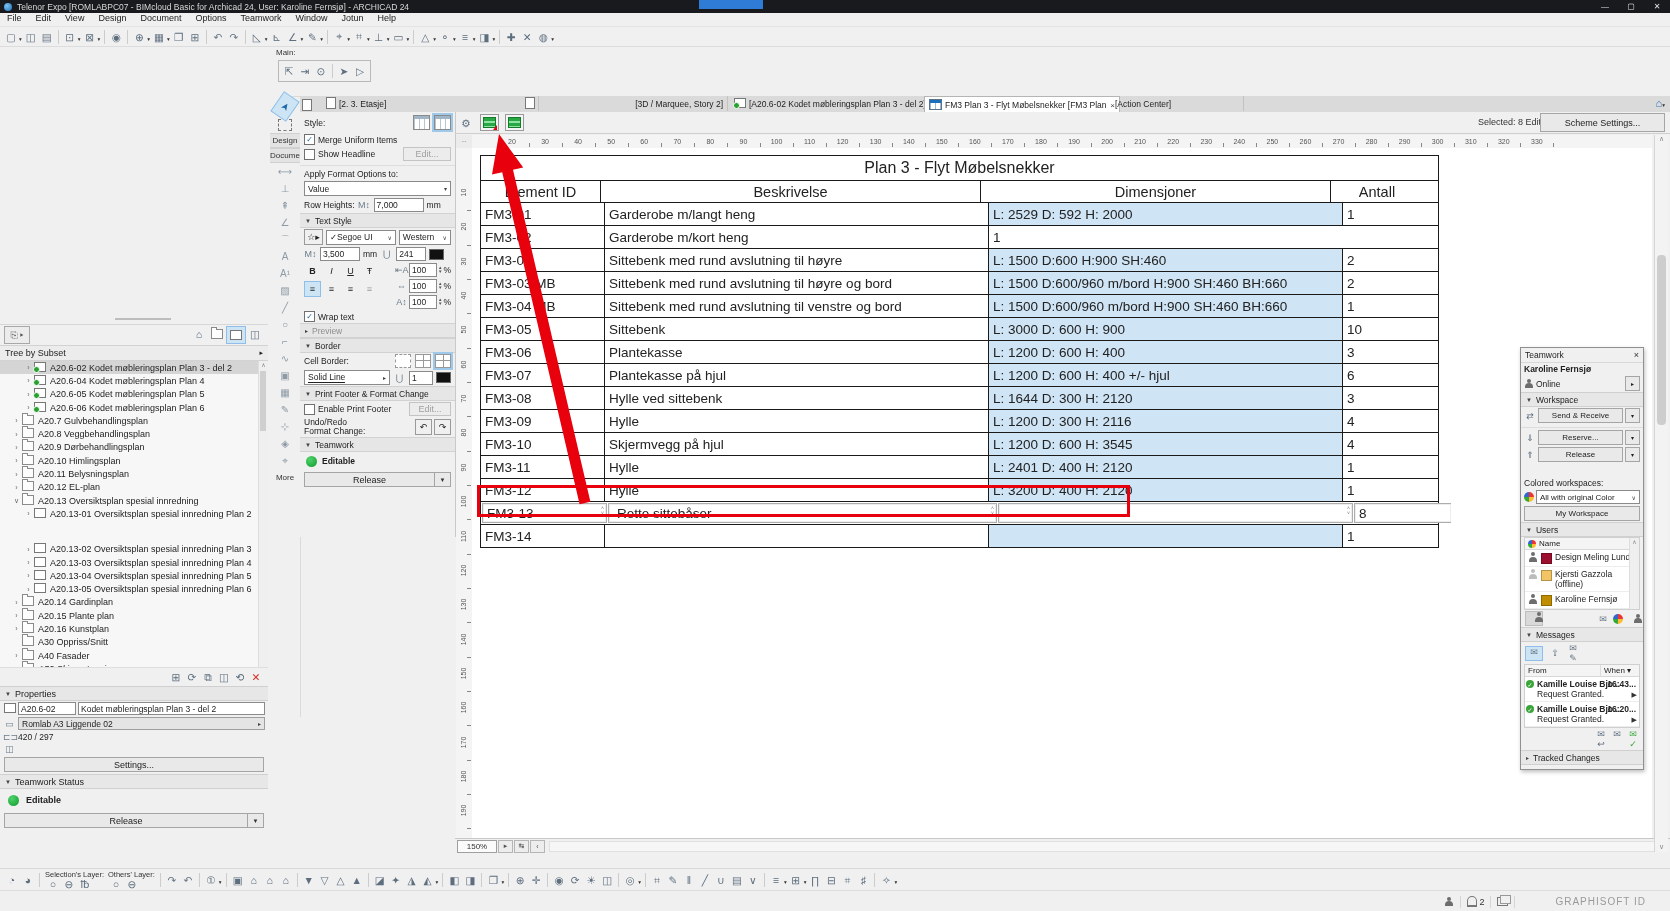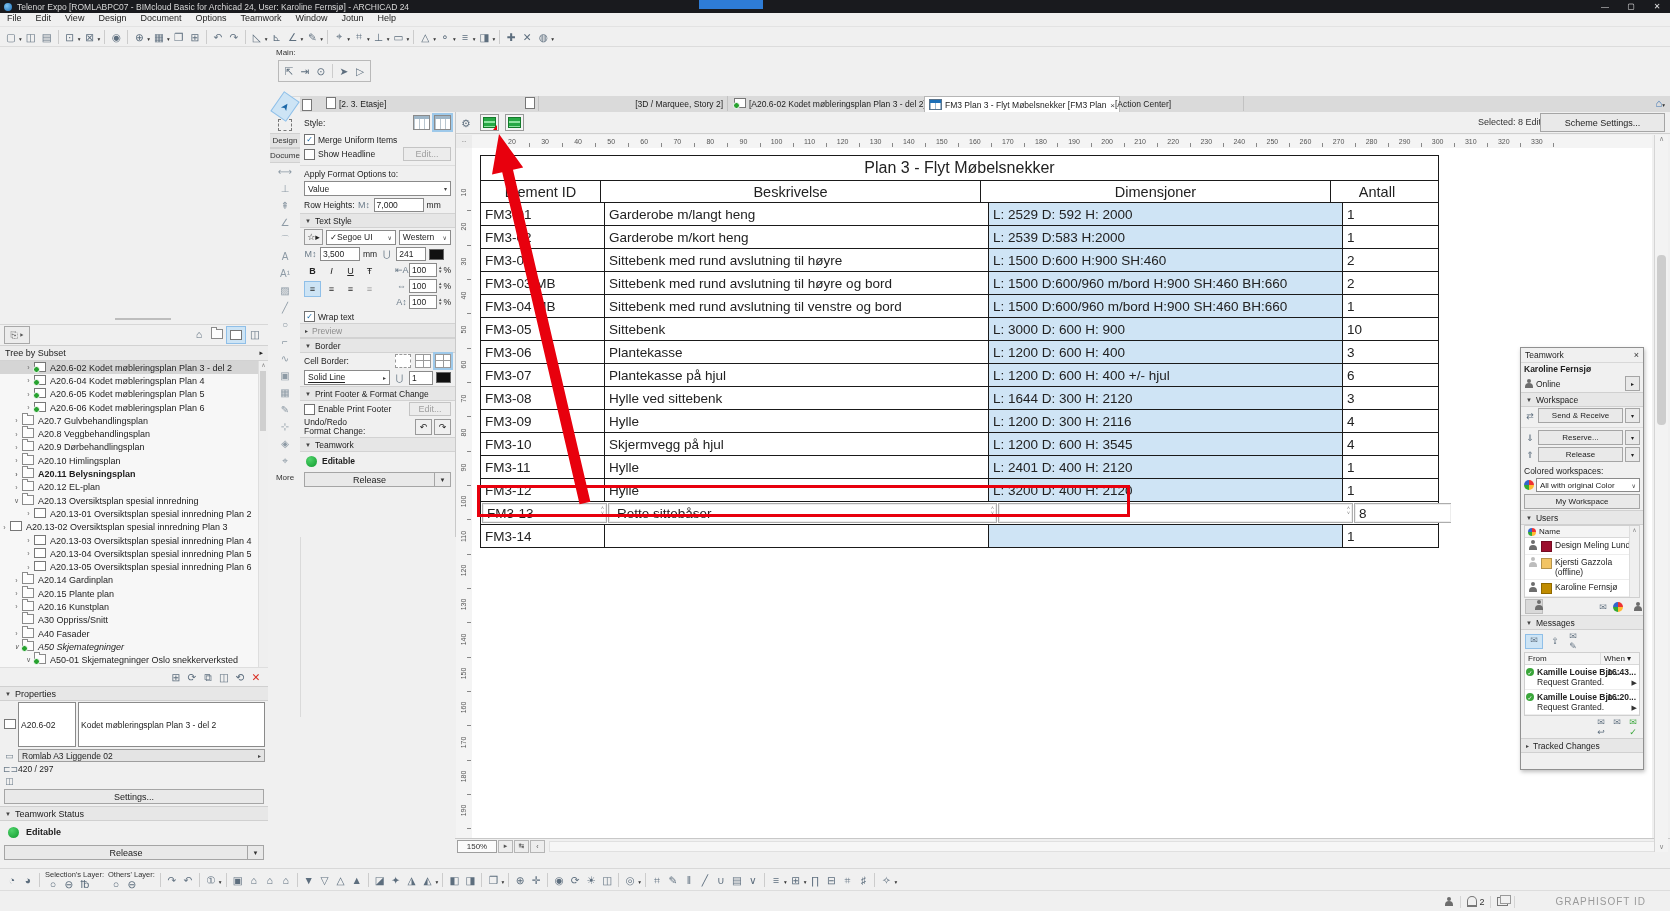--- a/index.html
+++ b/index.html
@@ -91,21 +91,21 @@
   .trow .ticn{margin:0 4px 0 1px;flex:none;}
   .trow.sel{background:#d5d5d5;}
   .tree-scroll{position:absolute;right:0;top:0;width:9px;height:100%;background:#efefef;border-left:1px solid #dedede;font-size:6px;color:#888;text-align:center;}
   .tree-scroll .th{position:absolute;left:1px;top:10px;width:6px;height:60px;background:#cfcfcf;}
   .nav-bottom{height:18px;display:flex;align-items:center;justify-content:flex-end;padding-right:4px;border-top:1px solid #dedede;}
   
   .props{left:0;top:686px;width:268px;background:#f0f0f0;font-size:9px;}
   .sec-hdr{height:13px;background:#e7e7e7;border-top:1px solid #d0d0d0;border-bottom:1px solid #d0d0d0;display:flex;align-items:center;padding:0 5px;color:#222;}
   .sec-hdr .ar{font-size:6px;margin-right:4px;color:#444;}
   .prow{display:flex;align-items:center;padding:1px 3px;gap:2px;}
-  .pinput{background:#fff;border:1px solid #8a8a8a;height:11px;display:flex;align-items:center;padding:16px 2px;font-size:8.5px;overflow:hidden;white-space:nowrap;}
+  .pinput{background:#fff;border:1px solid #8a8a8a;height:11px;display:flex;align-items:center;padding:0 2px;font-size:8.5px;overflow:hidden;white-space:nowrap;}
   .pcombo{background:#e4e4e4;border:1px solid #9e9e9e;height:11px;display:flex;align-items:center;padding:0 3px;font-size:8.5px;flex:1;}
   .btn{border:1px solid #a5a5a5;background:#e9e9e9;display:flex;align-items:center;justify-content:center;font-size:9px;}
   .btn.dis{color:#9f9f9f;border-color:#c4c4c4;background:#ececec;}
   .settings-btn{height:13px;margin:2px 4px;}
   .gdot{width:11px;height:11px;border-radius:50%;background:radial-gradient(circle at 35% 30%,#4ed36a,#119a2e);margin:0 5px;}
   .release-row{height:15px;margin:2px 4px;display:flex;}
   .release-main{flex:1;border:1px solid #a5a5a5;background:#e9e9e9;display:flex;align-items:center;justify-content:center;font-size:9px;}
   .release-dd{width:15px;border:1px solid #a5a5a5;border-left:none;background:#e9e9e9;display:flex;align-items:center;justify-content:center;font-size:6px;color:#333;}
   
   .toolbox{left:270px;top:97px;width:30px;height:620px;background:#f0f0f0;border-right:1px solid #dadada;display:flex;flex-direction:column;align-items:center;font-size:8px;}
@@ -436,21 +436,20 @@
     <div id="sched-rows">
         <div class="srow">
           <div class="scell c1">FM3-01</div>
           <div class="scell c2">Garderobe m/langt heng</div>
           <div class="scell c3 blue">L: 2529 D: 592 H: 2000</div>
           <div class="scell c4">1</div>
         </div>
         <div class="srow">
           <div class="scell c1">FM3-02</div>
           <div class="scell c2">Garderobe m/kort heng</div>
-          <div class="scell c3 blue">L: 2539 D:583 H:2000</div>
           <div class="scell c4">1</div>
         </div>
         <div class="srow">
           <div class="scell c1">FM3-03</div>
           <div class="scell c2">Sittebenk med rund avslutning til høyre</div>
           <div class="scell c3 blue">L: 1500 D:600 H:900 SH:460</div>
           <div class="scell c4">2</div>
         </div>
         <div class="srow">
           <div class="scell c1">FM3-03 MB</div>
@@ -603,41 +602,41 @@
         <div class="trow" style="padding-left: 12px;">
           <span class="exp">›</span>
           <span class="ticn"><span class="pg-folder"></span></span>
           <span>A20.9 Dørbehandlingsplan</span>
         </div>
         <div class="trow" style="padding-left: 12px;">
           <span class="exp">›</span>
           <span class="ticn"><span class="pg-folder"></span></span>
           <span>A20.10 Himlingsplan</span>
         </div>
-        <div class="trow" style="padding-left: 12px; font-weight: bold;">
+        <div class="trow" style="padding-left: 12px;">
           <span class="exp">›</span>
           <span class="ticn"><span class="pg-folder"></span></span>
           <span>A20.11 Belysningsplan</span>
         </div>
         <div class="trow" style="padding-left: 12px;">
           <span class="exp">›</span>
           <span class="ticn"><span class="pg-folder"></span></span>
           <span>A20.12 EL-plan</span>
         </div>
         <div class="trow" style="padding-left: 12px;">
           <span class="exp">∨</span>
           <span class="ticn"><span class="pg-folder"></span></span>
           <span>A20.13 Oversiktsplan spesial innredning</span>
         </div>
         <div class="trow" style="padding-left: 24px;">
           <span class="exp">›</span>
           <span class="ticn"><span class="pg-layout"></span></span>
           <span>A20.13-01 Oversiktsplan spesial innredning Plan 2</span>
         </div>
-        <div class="trow" style="">
+        <div class="trow" style="padding-left: 24px; margin-top: 22px;">
           <span class="exp">›</span>
           <span class="ticn"><span class="pg-layout"></span></span>
           <span>A20.13-02 Oversiktsplan spesial innredning Plan 3</span>
         </div>
         <div class="trow" style="padding-left: 24px;">
           <span class="exp">›</span>
           <span class="ticn"><span class="pg-layout"></span></span>
           <span>A20.13-03 Oversiktsplan spesial innredning Plan 4</span>
         </div>
         <div class="trow" style="padding-left: 24px;">
@@ -946,21 +945,21 @@
     <div class="tw-row">
         <span class="tw-ic">⇓</span>
         <span class="tw-btn">Reserve...</span>
         <span class="tw-dd">▾</span>
       </div>
     <div class="tw-row">
         <span class="tw-ic">⇑</span>
         <span class="tw-btn">Release</span>
         <span class="tw-dd">▾</span>
       </div>
-    <div class="tw-row" style="padding-top:3px">Colored workspaces:</div>
+    <div class="tw-row" style="padding-top:15px">Colored workspaces:</div>
     <div class="tw-row">
         <span class="wheel"></span>
         <span class="ib-select" style="height:12px;font-size:8px">
           <span>All with original Color</span>
           <span class="dd">∨</span>
         </span>
       </div>
     <div class="tw-row">
         <span class="tw-btn">My Workspace</span>
       </div>

